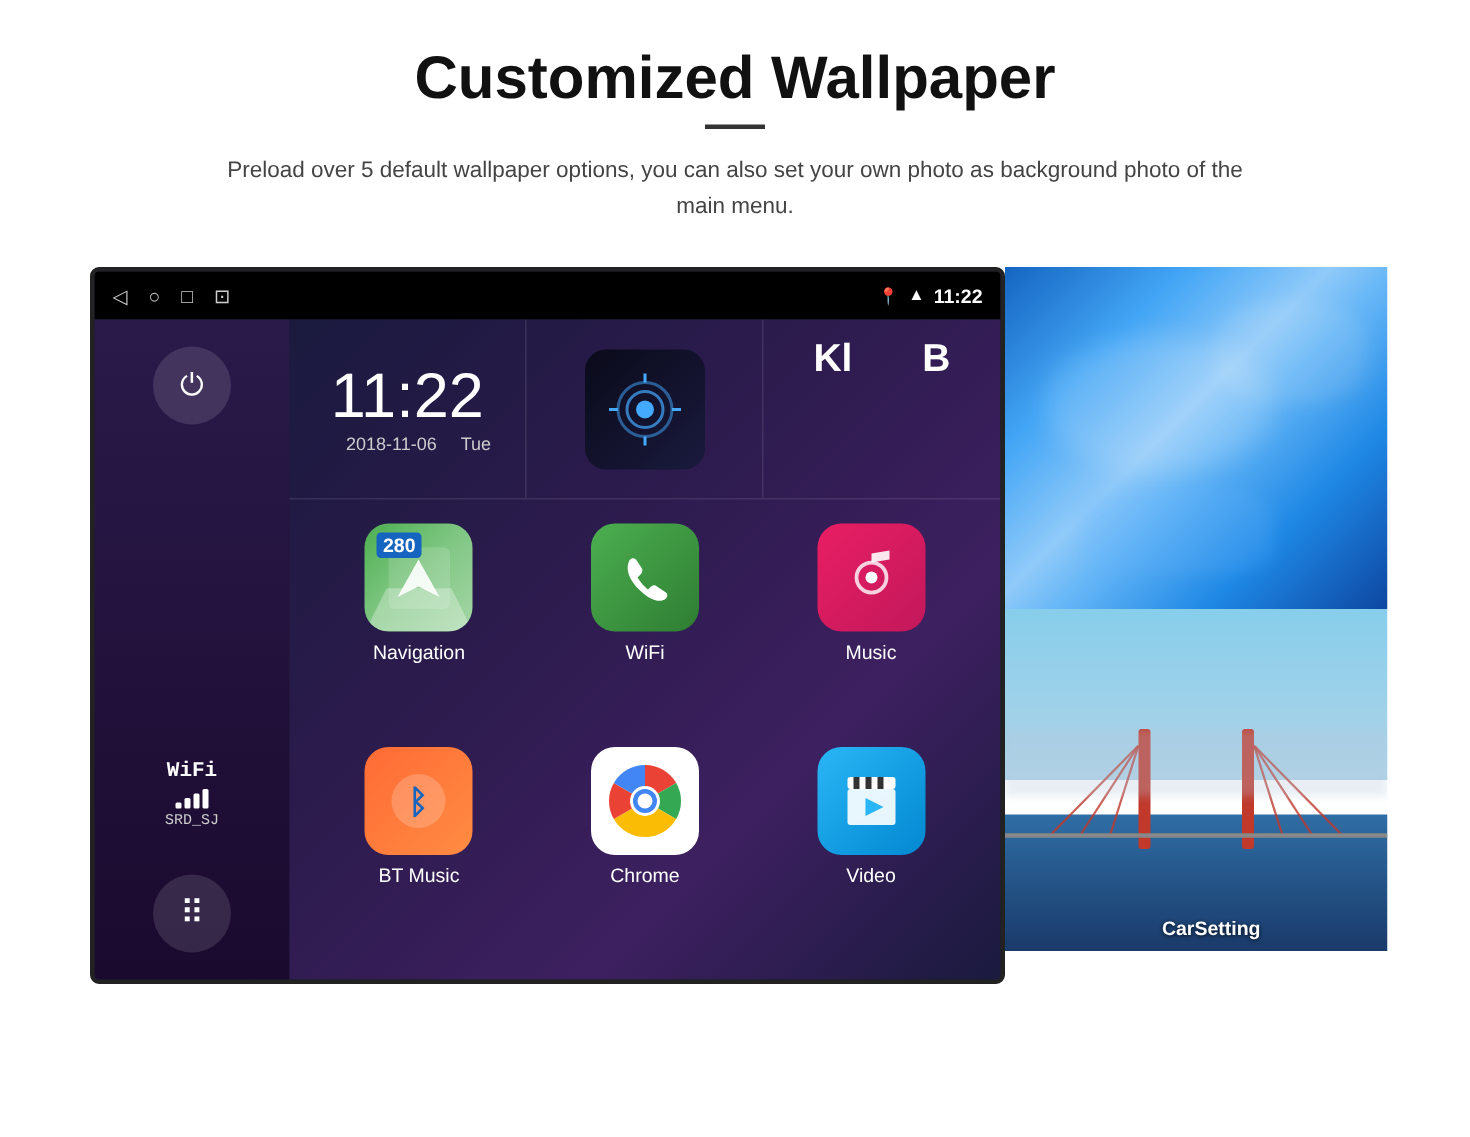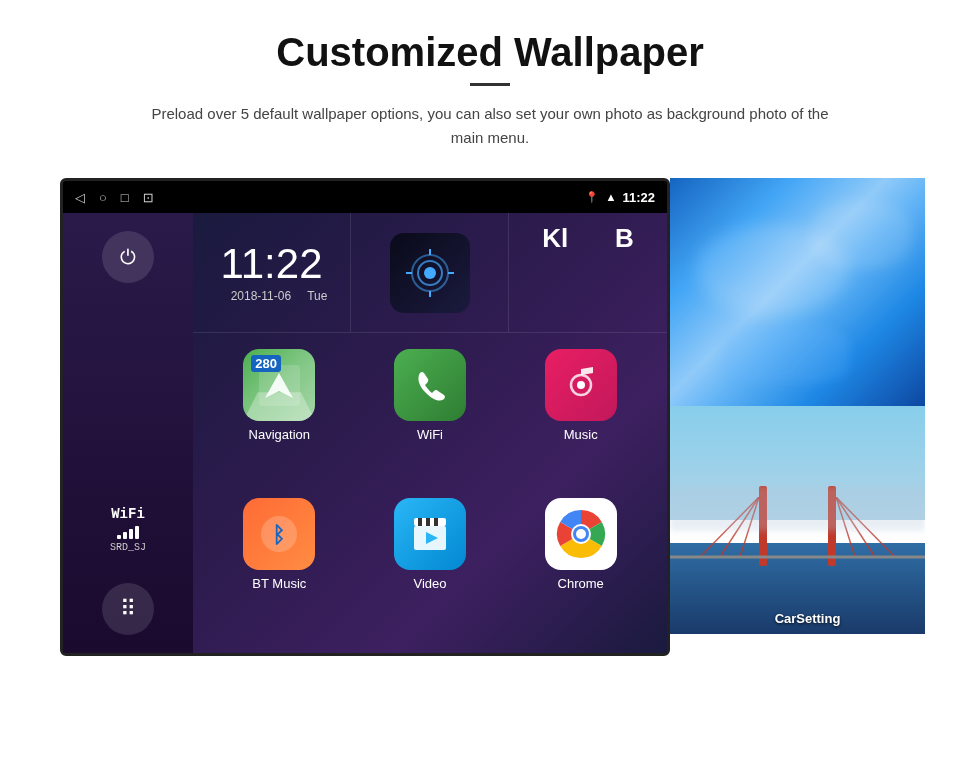--- a/index.html
+++ b/index.html
@@ -428,53 +428,53 @@
             <div class="app-icon btmusic-app">
               <svg width="44" height="44" viewBox="0 0 44 44">
                 <circle cx="22" cy="22" r="18" fill="rgba(255,255,255,0.2)"></circle>
                 <text x="22" y="30" text-anchor="middle" fill="#1565C0" font-size="22" font-weight="bold" font-family="Arial">ᛒ</text>
               </svg>
             </div>
             <span class="app-label">BT Music</span>
           </div>
 
           <div class="app-item">
-            <div class="app-icon video-app">
-              <svg width="44" height="44" viewBox="0 0 44 44">
-
-                <rect x="6" y="6" width="32" height="8" rx="2" fill="white"></rect>
-                <rect x="10" y="6" width="4" height="8" fill="#333"></rect>
-                <rect x="18" y="6" width="4" height="8" fill="#333"></rect>
-                <rect x="26" y="6" width="4" height="8" fill="#333"></rect>
-
-                <rect x="6" y="14" width="32" height="24" rx="2" fill="white" opacity="0.9"></rect>
-
-                <polygon points="18,20 18,32 30,26" fill="#29B6F6"></polygon>
-              </svg>
-            </div>
-            <span class="app-label">Video</span>
-          </div>
-
-          <div class="app-item">
             <div class="app-icon chrome-app">
               <svg width="54" height="54" viewBox="0 0 54 54">
                 <circle cx="27" cy="27" r="26" fill="white"></circle>
 
                 <path d="M27 27 L27 3 A24 24 0 0 1 47.8 15 Z" fill="#EA4335"></path>
                 <path d="M27 27 L47.8 15 A24 24 0 0 1 47.8 39 Z" fill="#34A853"></path>
                 <path d="M27 27 L47.8 39 A24 24 0 0 1 6.2 39 Z" fill="#FBBC05"></path>
                 <path d="M27 27 L6.2 39 A24 24 0 0 1 6.2 15 Z" fill="#EA4335"></path>
                 <path d="M27 27 L6.2 15 A24 24 0 0 1 27 3 Z" fill="#4285F4"></path>
 
                 <circle cx="27" cy="27" r="10" fill="white"></circle>
                 <circle cx="27" cy="27" r="8" fill="#4285F4"></circle>
                 <circle cx="27" cy="27" r="5" fill="white"></circle>
               </svg>
             </div>
             <span class="app-label">Chrome</span>
+          </div>
+
+          <div class="app-item">
+            <div class="app-icon video-app">
+              <svg width="44" height="44" viewBox="0 0 44 44">
+
+                <rect x="6" y="6" width="32" height="8" rx="2" fill="white"></rect>
+                <rect x="10" y="6" width="4" height="8" fill="#333"></rect>
+                <rect x="18" y="6" width="4" height="8" fill="#333"></rect>
+                <rect x="26" y="6" width="4" height="8" fill="#333"></rect>
+
+                <rect x="6" y="14" width="32" height="24" rx="2" fill="white" opacity="0.9"></rect>
+
+                <polygon points="18,20 18,32 30,26" fill="#29B6F6"></polygon>
+              </svg>
+            </div>
+            <span class="app-label">Video</span>
           </div>
 
         </div>
       </div>
     </div>
   </div>
 
   <div class="wallpaper-panel">
 
     <div class="wallpaper-thumb">

